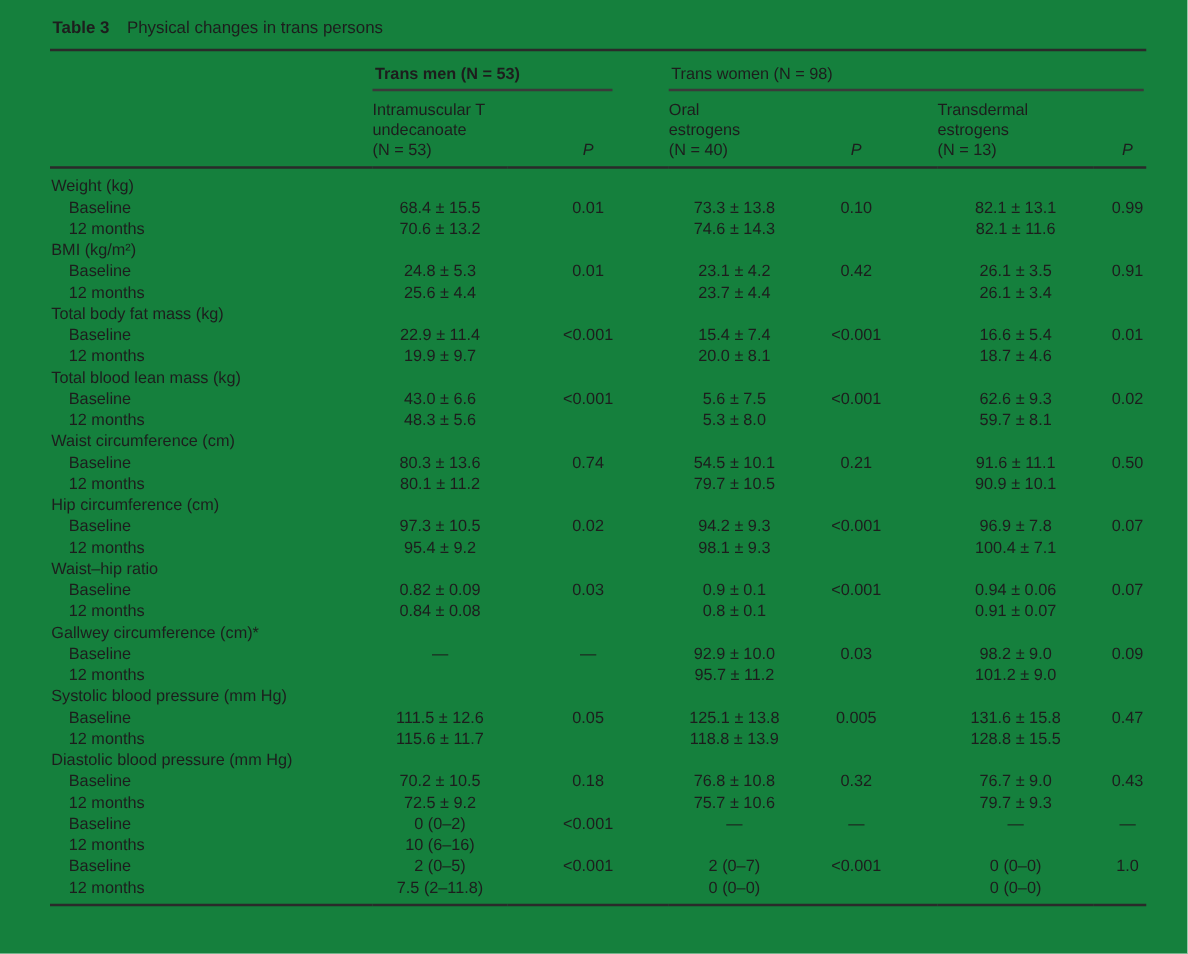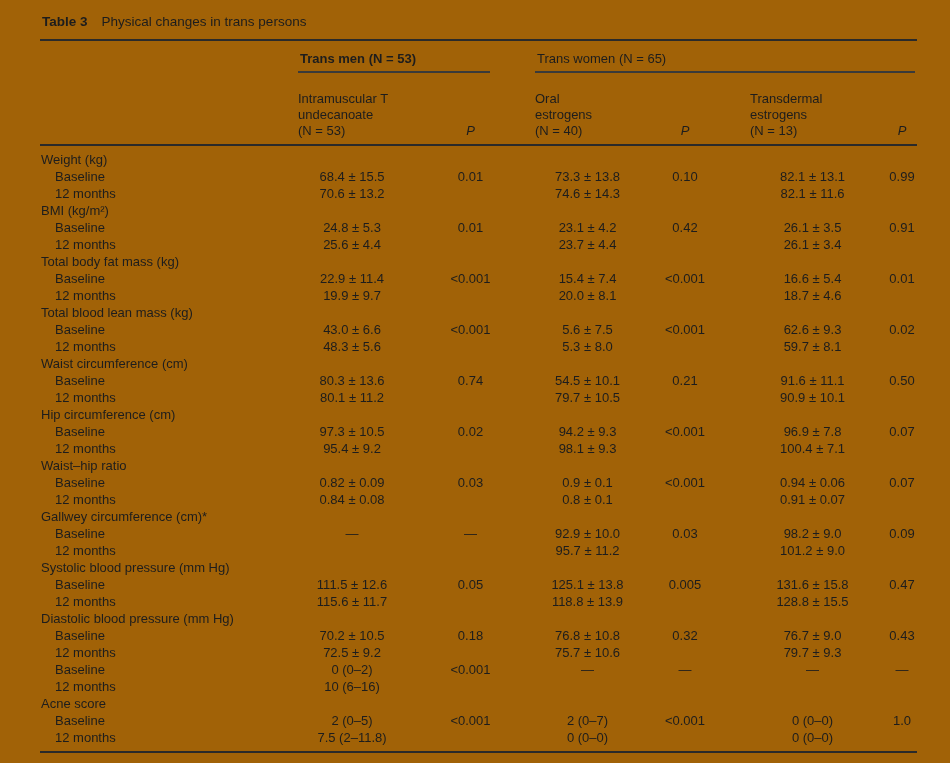--- a/index.html
+++ b/index.html
@@ -4,21 +4,21 @@
 <style>
   html, body {
     margin: 0;
     padding: 0;
     background: #ffffff;
   }
   .sheet {
     position: relative;
     width: 950px;
     height: 763px;
-    background: #a16207;
+    background: #15803d;
     font-family: "Liberation Sans", "DejaVu Sans", sans-serif;
     color: #1d1d1d;
     overflow: hidden;
   }
   .tablewrap {
     position: absolute;
     left: 40px;
     top: 8px;
     width: 877px;
   }
@@ -55,21 +55,21 @@
   }
   .group-cell { padding-top: 9px; }
   .group-rule {
     padding: 0 0 4px 2px;
     border-bottom: 2px solid #3a3a3a;
   }
   .group-rule.men   { margin-right: 45px; font-weight: bold; }
   .group-rule.women { margin-right: 2px; }
 
   tr.subhead th {
-    padding: 18px 0 5px 0;
+    padding: 7px 0 5px 0;
     border-bottom: 2px solid #2a2a2a;
     white-space: pre-line;
     line-height: 16px;
     vertical-align: bottom;
   }
   th.colhead   { padding-left: 2px; }
   th.p-head    { text-align: center; font-style: italic; }
   th.p-head.last { text-align: center; padding-left: 12px; }
   th.p-head.mid  { padding-right: 20px; }
 
@@ -109,21 +109,21 @@
           <col class="c-td">
           <col class="c-p3">
       </colgroup>
       <thead>
         <tr>
           <th></th>
           <th colspan="2" class="group-cell">
             <div class="group-rule men">Trans men (N = 53)</div>
           </th>
           <th colspan="4" class="group-cell">
-            <div class="group-rule women">Trans women (N = 65)</div>
+            <div class="group-rule women">Trans women (N = 98)</div>
           </th>
         </tr>
         <tr class="subhead">
           <th></th>
           <th class="colhead">Intramuscular T
 undecanoate
 (N = 53)</th>
           <th class="p-head">P</th>
           <th class="colhead">Oral
 estrogens
@@ -358,23 +358,20 @@
           <tr>
             <td class="sub">12 months</td>
             <td class="val">10 (6–16)</td>
             <td class="pval"></td>
             <td class="val"></td>
             <td class="pval mid"></td>
             <td class="val"></td>
             <td class="pval last"></td>
           </tr>
           <tr>
-            <td colspan="7" class="cat">Acne score</td>
-          </tr>
-          <tr>
             <td class="sub">Baseline</td>
             <td class="val">2 (0–5)</td>
             <td class="pval">&lt;0.001</td>
             <td class="val">2 (0–7)</td>
             <td class="pval mid">&lt;0.001</td>
             <td class="val">0 (0–0)</td>
             <td class="pval last">1.0</td>
           </tr>
           <tr class="last">
             <td class="sub">12 months</td>

